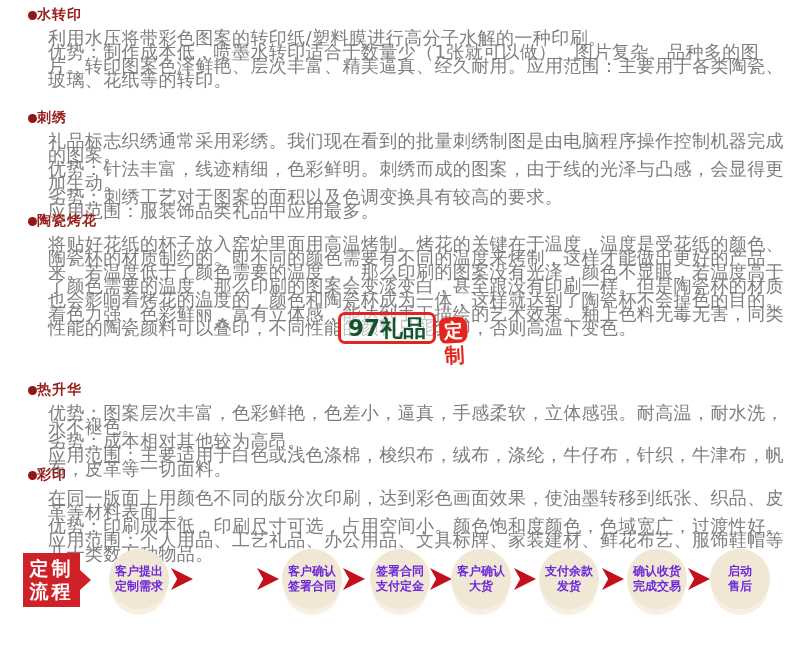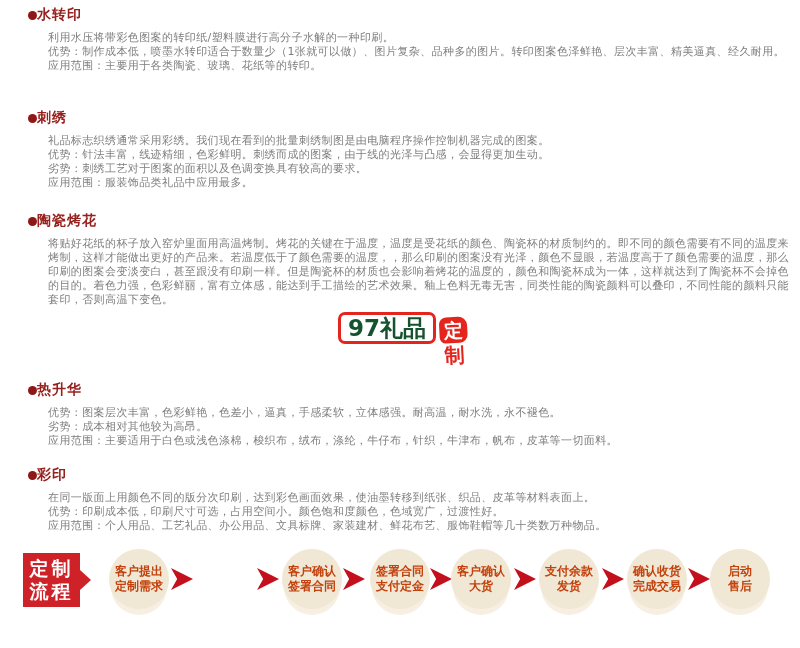--- a/index.html
+++ b/index.html
@@ -8,21 +8,21 @@
     font-family:"DejaVu Sans","Liberation Sans",sans-serif;
   }
   
   .section{position:absolute;left:28px;width:762px;}
   .s1{top:6px;} .s2{top:109px;} .s3{top:212px;} .s4{top:349px;margin-top:32px;} .s5{top:446px;margin-top:20px;}
   .sec-head{display:flex;align-items:center;height:18px;}
   .bullet{width:9px;height:9px;border-radius:50%;background:#8e1717;flex:0 0 auto;}
   .sec-title{margin:0;font-size:14px;font-weight:bold;color:#97201d;letter-spacing:1px;}
   .sec-body{
     margin:7px 0 0 20px;width:742px;
-    font-size:11px;line-height:14px;color:#7e7e7e;letter-spacing:0.4px;
+    font-size:18px;line-height:14px;color:#7e7e7e;letter-spacing:0.4px;
     white-space:pre-line;
   }
   
   .watermark{position:absolute;left:338px;top:308px;width:140px;height:62px;pointer-events:none;}
   .wm-brand{
     position:absolute;left:0;top:4px;width:92px;height:26px;
     border:3px solid #e4251d;border-radius:7px;
     color:#14532d;font-size:23px;font-weight:bold;line-height:26px;text-align:center;
     background:rgba(255,255,255,0.55);
   }
@@ -44,21 +44,21 @@
   }
   .tag-notch{
     position:absolute;left:57px;top:17px;width:11px;height:20px;background:#ce2128;
     clip-path:polygon(0 0,100% 50%,0 100%);
   }
   .step{position:absolute;top:0;width:60px;height:76px;}
   .halo{position:absolute;left:2px;top:14px;width:56px;height:56px;border-radius:50%;background:#f6efe2;}
   .circle{
     position:absolute;left:0;top:4px;width:60px;height:60px;border-radius:50%;background:#f0e7d5;
     display:flex;flex-direction:column;align-items:center;justify-content:center;
-    color:#c2410c;font-size:12px;font-weight:bold;line-height:15px;text-align:center;white-space:nowrap;
+    color:#6d28d9;font-size:12px;font-weight:bold;line-height:15px;text-align:center;white-space:nowrap;
   }
   .flow-arrow{
     position:absolute;top:22px;width:22px;height:24px;background:#c3101c;
     clip-path:polygon(0 4%,100% 50%,0 96%,28% 50%);
   }
 </style>
 </head>
 <body>
 
 <div class="page">

